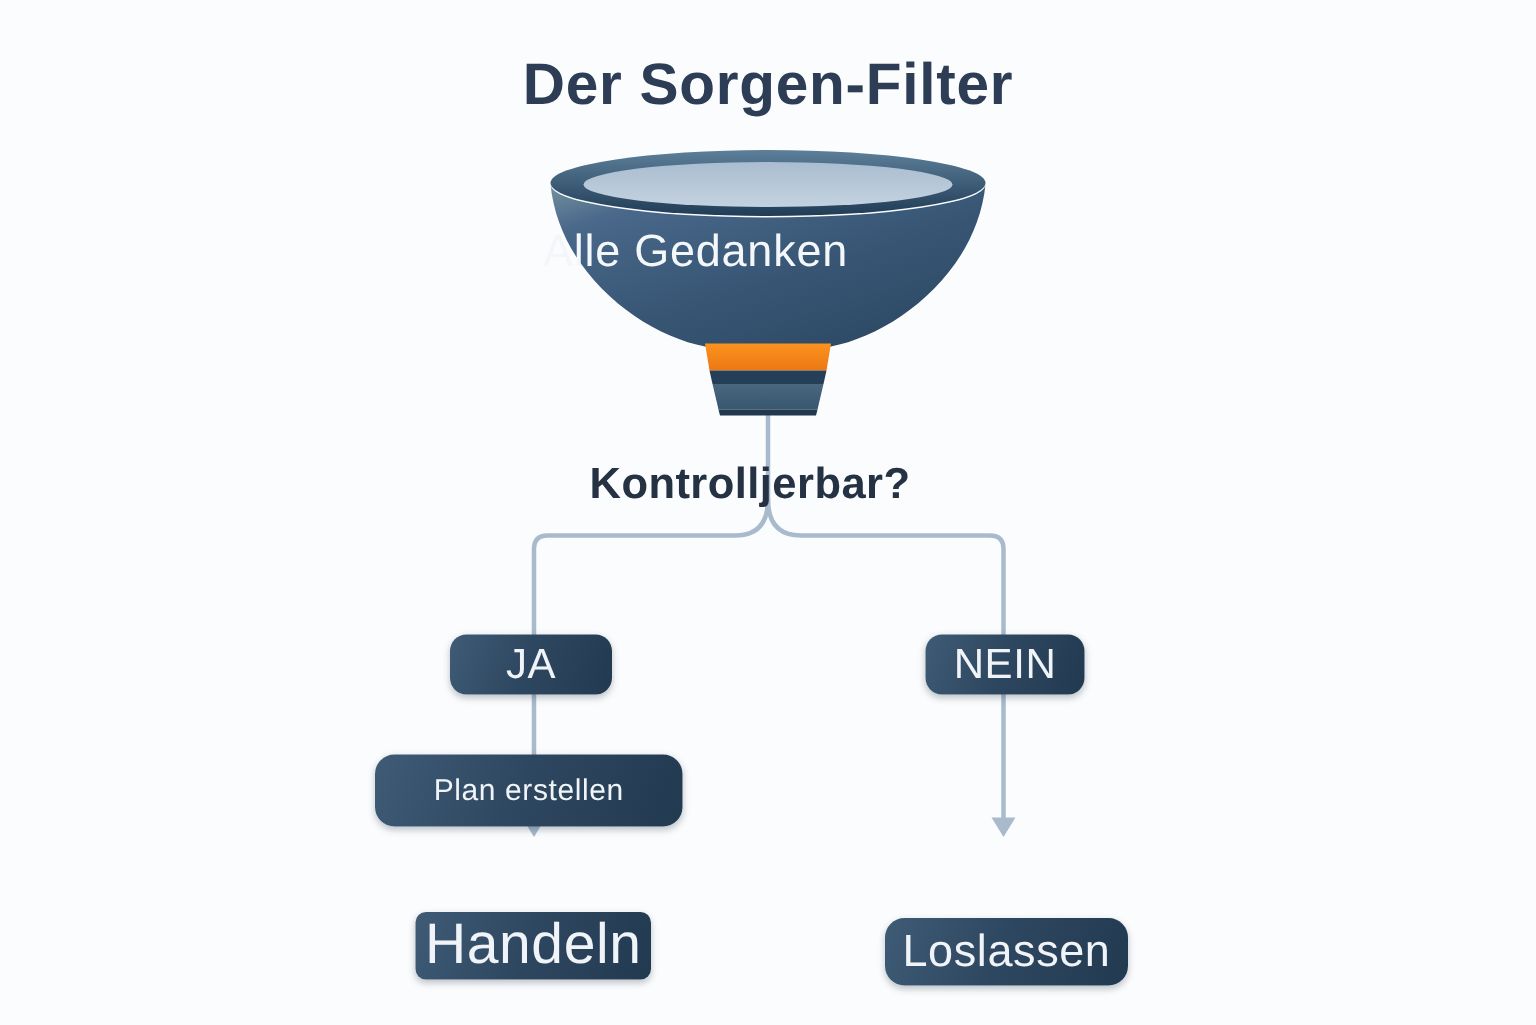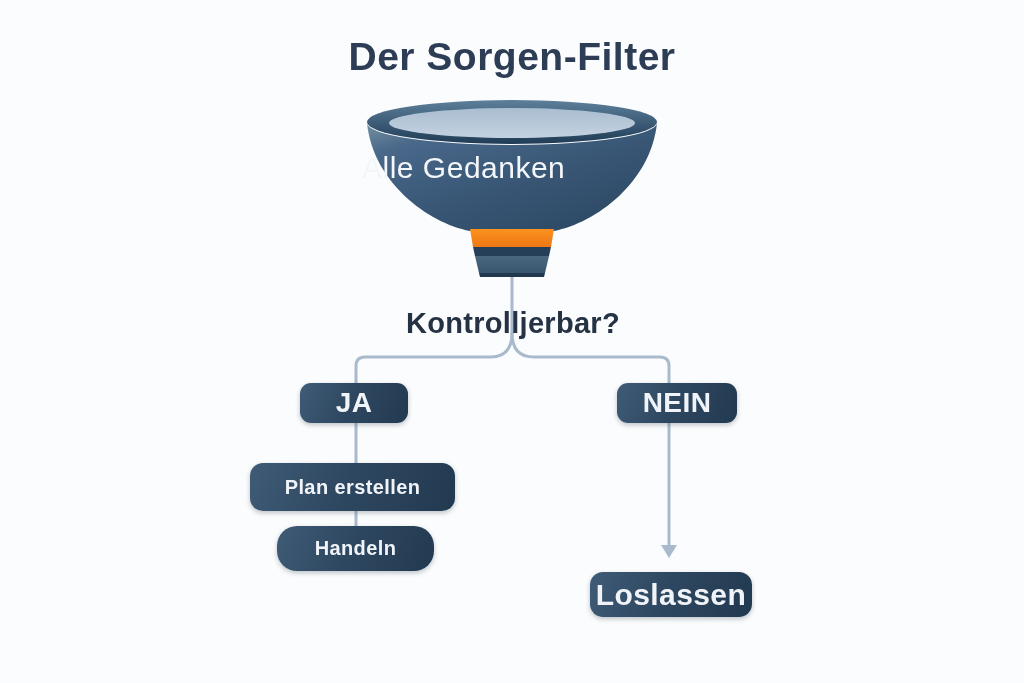--- a/index.html
+++ b/index.html
@@ -44,41 +44,42 @@
     color:var(--title-text);
   }
   .funnel-label{
     position:absolute;left:362px;top:150px;width:300px;
     text-align:left;
     font-size:30px;line-height:36px;font-weight:400;
     letter-spacing:0.5px;
     color:#f4f7fa;
   }
   .question{
-    position:absolute;left:313px;top:306px;width:400px;
+    position:absolute;left:300px;top:306px;width:400px;
     text-align:center;
     font-size:29px;line-height:34px;font-weight:600;
     letter-spacing:0.3px;
     color:var(--question-text);
   }
   .node{
     position:absolute;
     display:flex;align-items:center;justify-content:center;
     background:linear-gradient(112deg,var(--box-fill-start) 0%,var(--box-fill-mid) 48%,var(--box-fill-end) 100%);
     color:var(--box-text);
     border-radius:11px;
     box-shadow:0 2px 5px rgba(25,45,66,0.28);
     letter-spacing:0.4px;
-    font-weight:700;
+    font-weight:400;
+    margin-top:40px;
   }
   .node-ja        {left:300px;top:383px;width:108px;height:40px;font-size:28px;}
-  .node-nein      {left:617px;top:383px;width:120px;height:40px;font-size:28px;}
+  .node-nein      {left:617px;top:383px;width:106px;height:40px;font-size:28px;}
   .node-plan      {left:250px;top:463px;width:205px;height:48px;font-size:20px;border-radius:13px;}
   .node-akzept    {left:568px;top:463px;width:206px;height:48px;font-size:31px;border-radius:13px;}
-  .node-handeln   {left:277px;top:526px;width:157px;height:45px;font-size:20px;border-radius:20px;}
+  .node-handeln   {left:277px;top:568px;width:157px;height:45px;font-size:38px;border-radius:7px;}
   .node-loslassen {left:590px;top:572px;width:162px;height:45px;font-size:30px;border-radius:13px;}
 </style>
 </head>
 <body>
 
 <div class="canvas">
 
   <svg class="diagram-art" viewBox="0 0 1024 683" xmlns="http://www.w3.org/2000/svg" aria-hidden="true">
     <defs>
       <linearGradient id="gradBowl" x1="0" y1="0" x2="0.85" y2="1">

